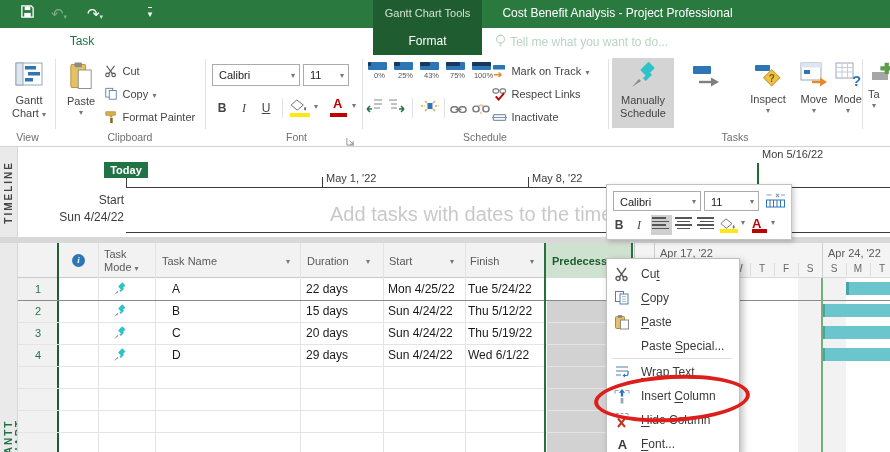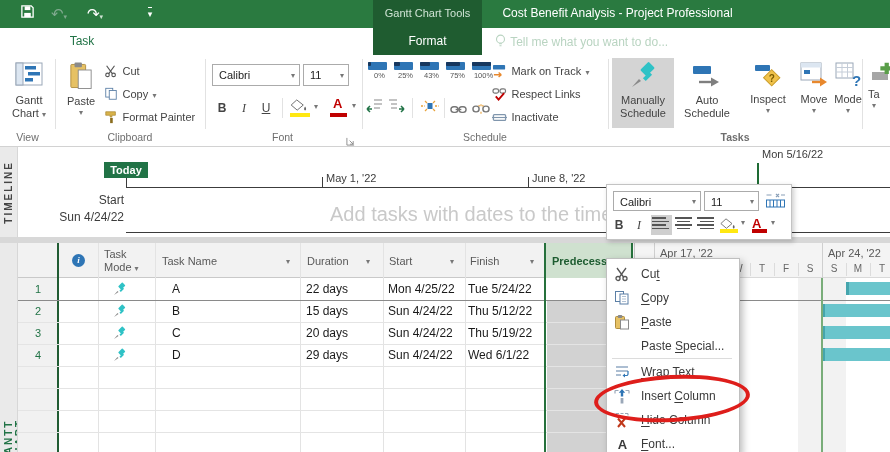--- a/index.html
+++ b/index.html
@@ -181,21 +181,21 @@
         </svg>
       <span style="position:absolute;left:0;top:15px;width:20px;height:4px;background:#ffe812;"></span>
     </span>
     <span class="arr8" style="position:absolute;left:24px;top:4px;">▾</span>
   </div>
   <div class="abs" style="left:330px;top:96px;width:34px;height:22px;">
     <span style="font-size:13px;font-weight:bold;color:#c00000;position:absolute;left:3px;top:0;">A</span>
     <span style="position:absolute;left:0;top:17px;width:17px;height:4px;background:#c00000;"></span>
     <span class="arr8" style="position:absolute;left:22px;top:5px;">▾</span>
   </div>
-  <div class="abs grp-label" style="left:204px;width:157px;">Font</div>
+  <div class="abs grp-label" style="left:218px;width:157px;">Font</div>
   <div class="abs" style="left:346px;top:132px;">
     <svg width="9" height="9" viewBox="0 0 10 10">
         <path d="M1 1 v8 h8" fill="none" stroke="#888"></path>
         <path d="M4 4 l4 4 M8 4.5 v3.5 h-3.5" stroke="#888" fill="none"></path>
       </svg>
   </div>
 
   <div class="abs" style="left:368px;top:62px;width:23px;">
       <div class="pct">
         <div class="dk" style="width:3px;"></div>
@@ -301,21 +301,20 @@
 
   <div class="abs grp-label" style="left:362px;width:246px;">Schedule</div>
   <div class="abs big-btn" style="left:676px;top:58px;width:62px;height:70px;">
     <div style="margin-top:6px;">
       <svg width="32" height="26" viewBox="0 0 32 26">
           <rect x="2" y="2" width="18" height="8" rx="1" fill="#2e75b5"></rect>
           <path d="M8 18 h13" stroke="#7f7f7f" stroke-width="2.4"></path>
           <path d="M20 13.5 l8 4.5 -8 4.5 z" fill="#7f7f7f"></path>
         </svg>
     </div>
-    <div class="rbtn-lbl" style="width:62px;">Auto Schedule</div>
   </div>
   <div class="abs big-btn" style="left:744px;top:58px;width:48px;height:70px;">
     <div style="margin-top:3px;">
       <svg width="28" height="28" viewBox="0 0 28 28">
           <rect x="1" y="4" width="15" height="6" rx="1" fill="#2e75b5"></rect>
           <rect x="12" y="11" width="11.5" height="11.5" transform="rotate(45 17.7 16.7)" fill="#f0c24a" stroke="#c99b28"></rect>
           <text x="17.7" y="21" font-size="10" font-weight="bold" fill="#7a5c00" text-anchor="middle">?</text>
         </svg>
     </div>
     <div class="rbtn-lbl">Inspect</div>
@@ -338,21 +337,21 @@
     <div style="margin-top:3px;">
       <svg width="26" height="28" viewBox="0 0 26 28">
           <rect x="1" y="2" width="17" height="15" fill="#fff" stroke="#9aa7b8"></rect>
           <path d="M1 6.5 h17 M1 11 h17 M7 2 v15 M12.5 2 v15" stroke="#c5cdd8"></path>
           <text x="17" y="25" font-size="15" font-weight="bold" fill="#2e75b5">?</text>
         </svg>
     </div>
     <div class="rbtn-lbl">Mode</div>
     <div class="arr8">▾</div>
   </div>
-  <div class="abs grp-label" style="left:608px;width:254px;font-weight:bold;">Tasks</div>
+  <div class="abs grp-label" style="left:608px;width:254px;">Tasks</div>
 
   <div class="abs big-btn" style="left:868px;top:58px;width:30px;height:70px;">
     <div style="margin-top:4px;">
       <svg width="24" height="22" viewBox="0 0 24 22">
           <rect x="1" y="10" width="16" height="8" fill="#a6a6a6"></rect>
           <path d="M13 1 h5 v4 h5 v5 h-5 v4 h-5 v-4 h-5 V5 h5 z" fill="#5a9e49" transform="scale(.85) translate(3 0)"></path>
         </svg>
     </div>
     <div class="rbtn-lbl" style="text-align:left;">Ta</div>
     <div class="arr8" style="text-align:left;padding-left:4px;">▾</div>
@@ -369,21 +368,21 @@
   <div class="abs" style="left:126px;top:178px;width:1px;height:9px;background:#3c3c3c;"></div>
 
   <div class="abs placeholder" style="left:330px;top:203px;">Add tasks with dates to the timeline</div>
 
   <div class="abs tl-line" style="left:126px;top:187px;width:764px;height:1px;"></div>
   <div class="abs tl-line" style="left:126px;top:232px;width:764px;height:1px;"></div>
 
   <div class="abs" style="left:322px;top:177px;width:1px;height:10px;background:#3c3c3c;"></div>
   <div class="abs gray-txt" style="left:326px;top:172px;">May 1, '22</div>
   <div class="abs" style="left:528px;top:177px;width:1px;height:10px;background:#3c3c3c;"></div>
-  <div class="abs gray-txt" style="left:532px;top:172px;">June 8, '22</div>
+  <div class="abs gray-txt" style="left:532px;top:172px;">May 8, '22</div>
 
   <div class="abs gray-txt" style="left:24px;top:193px;width:100px;text-align:right;font-size:12px;">Start</div>
   <div class="abs gray-txt" style="left:24px;top:210px;width:100px;text-align:right;font-size:12px;">Sun 4/24/22</div>
 
   <div class="abs minibar">
     <div class="combo" style="position:absolute;left:6px;top:6px;width:88px;height:20px;">
       <span>Calibri</span>
       <span class="arr" style="line-height:20px;">▾</span>
     </div>
     <div class="combo" style="position:absolute;left:97px;top:6px;width:55px;height:20px;">

